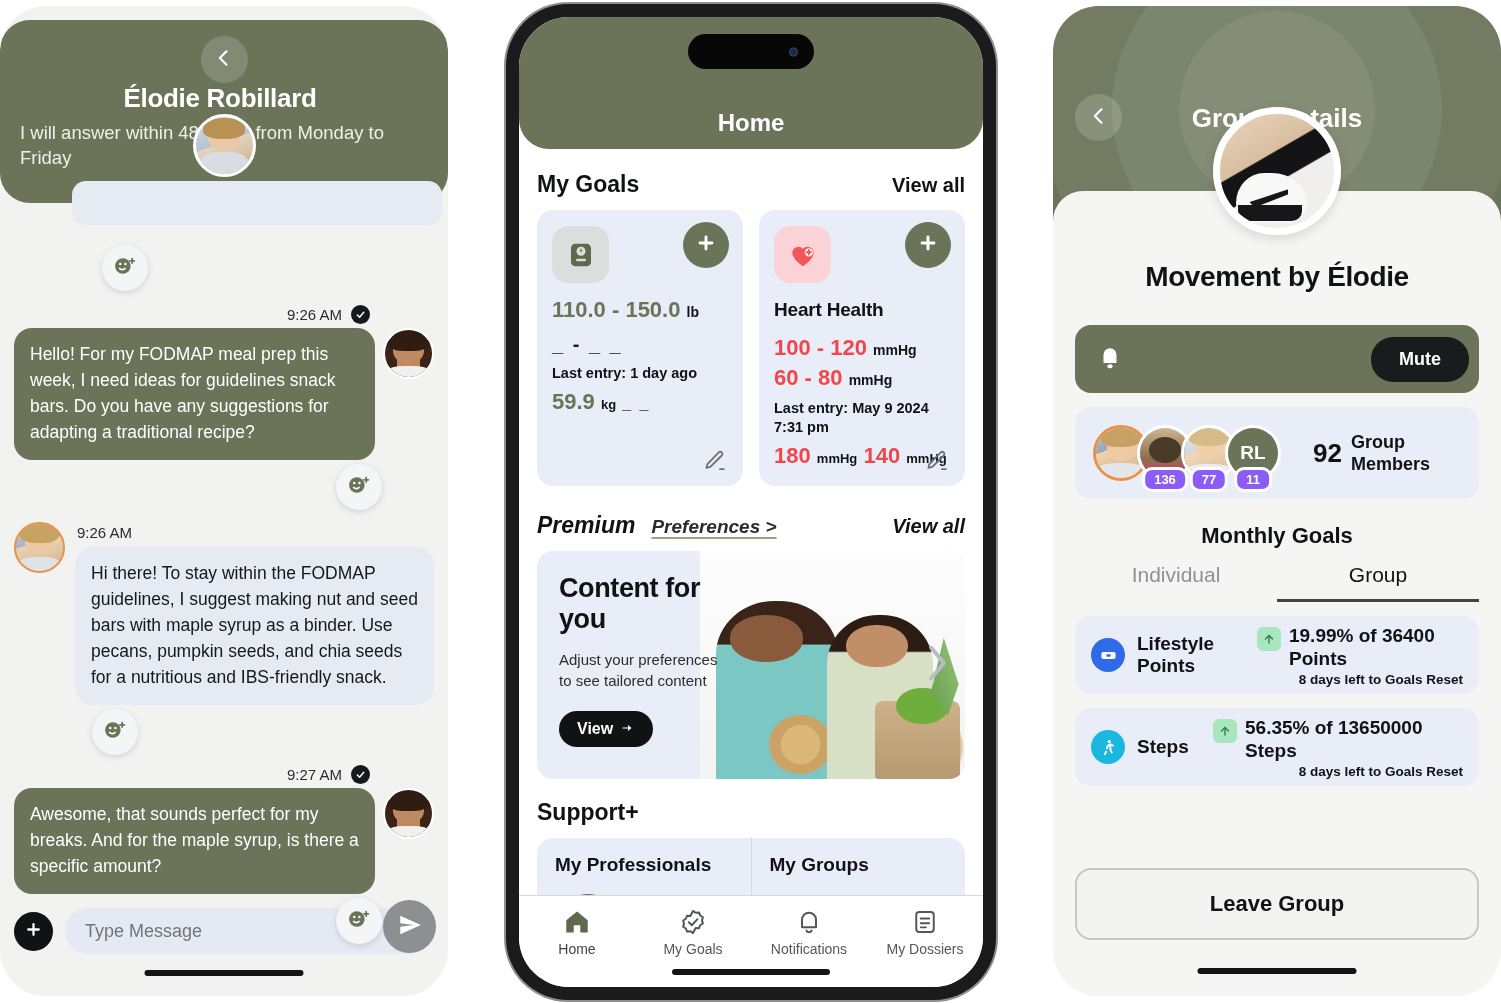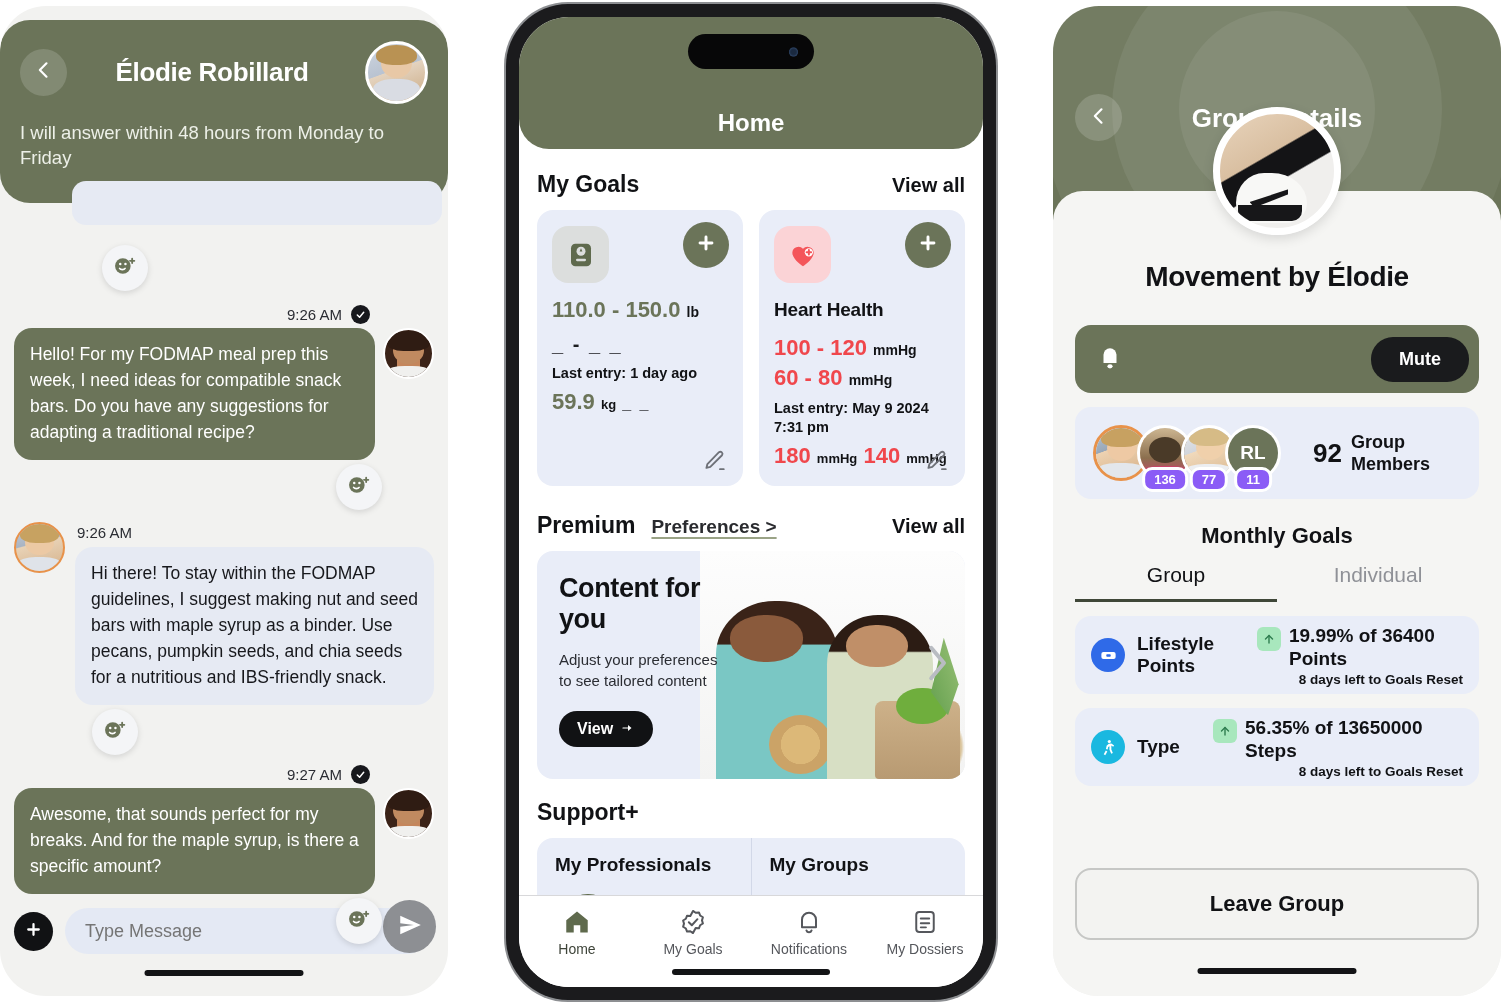--- a/index.html
+++ b/index.html
@@ -21,21 +21,21 @@
     overflow: hidden;
   }
   .chat-header {
     background: #6b7459;
     border-radius: 30px;
     margin: 14px 0 0 0;
     padding: 16px 20px 22px 20px;
     position: relative;
     height: 183px;
   }
-  .hdr-row { display: flex; align-items: center; height: 72px; }
+  .hdr-row { display: flex; align-items: center; height: 72px; flex-direction: column; }
   .back-btn {
     width: 47px; height: 47px; border-radius: 50%;
     background: rgba(255,255,255,0.16);
     display: flex; align-items: center; justify-content: center;
     flex: 0 0 auto;
   }
   .back-btn svg { width: 20px; height: 20px; }
   .chat-title {
     flex: 1; text-align: center;
     color: #ffffff; font-size: 26px; font-weight: 700;
@@ -460,21 +460,21 @@
         <div class="meta-row" style="margin-right:64px;">
           <span class="meta-time">9:26 AM</span>
           <span class="tick">
             <svg viewBox="0 0 24 24" fill="none" stroke="#fff" stroke-width="3.2" stroke-linecap="round" stroke-linejoin="round">
                 <polyline points="5 13 10 18 19 7"></polyline>
               </svg>
           </span>
         </div>
       </div>
       <div class="msg-row msg-right" style="margin-top:4px;align-items:flex-start;gap:8px;">
-        <div class="bubble-out">Hello! For my FODMAP meal prep this week, I need ideas for compatible snack bars. Do you have any suggestions for adapting a traditional recipe?</div>
+        <div class="bubble-out">Hello! For my FODMAP meal prep this week, I need ideas for guidelines snack bars. Do you have any suggestions for adapting a traditional recipe?</div>
         <div class="sm-avatar av-dark">
           <div style="position:absolute;left:16%;top:14%;width:68%;height:58%;background:#c08a60;border-radius:50%;"></div>
           <div style="position:absolute;left:4%;top:2%;width:92%;height:42%;background:#2f1c13;border-radius:50% 50% 38% 38%;"></div>
           <div style="position:absolute;left:6%;bottom:0;width:88%;height:24%;background:#f0f0ee;border-radius:40% 40% 0 0;"></div>
         </div>
       </div>
       <div class="msg-row msg-right" style="margin-top:4px;margin-right:52px;">
         <div class="react-chip">
           <span>
             <svg viewBox="0 0 24 24">
@@ -655,21 +655,21 @@
             </div>
             <span class="pencil">
               <svg viewBox="0 0 24 24" fill="none" stroke="#6e7178" stroke-width="1.7" stroke-linecap="round" stroke-linejoin="round">
                   <path d="M16.6 3.9a2 2 0 0 1 2.8 2.8L8.6 17.5l-3.6.9.9-3.6z"></path>
                   <path d="M17.5 19.5h3.5"></path>
                 </svg>
             </span>
           </div>
         </div>
 
-        <div class="sec-head" style="margin-top:26px;">
+        <div class="sec-head" style="margin-top:26px;font-style:italic;">
           <div class="sec-title">Premium</div>
           <div class="pref-link">Preferences &gt;</div>
           <div class="sec-link">View all</div>
         </div>
 
         <div class="promo">
           <div class="promo-img">
             <div class="person-a">
                 <div class="person-a-face"></div>
               </div>
@@ -825,22 +825,22 @@
         </div>
         <div class="mem-count">
           <div class="mem-num">92</div>
           <div class="mem-lbl">Group Members</div>
         </div>
       </div>
 
       <div class="monthly">Monthly Goals</div>
 
       <div class="tabs2">
+        <div class="tab2 off">Individual</div>
         <div class="tab2 on">Group</div>
-        <div class="tab2 off">Individual</div>
       </div>
 
       <div class="goal-row">
         <div class="gr-icon gr-blue">
           <svg viewBox="0 0 24 24" width="19" height="19" fill="#ffffff">
               <rect x="3" y="7.5" width="18" height="9" rx="2.6"></rect>
               <rect x="9.2" y="10.4" width="5.6" height="3.2" rx="1" fill="#2f6ae8"></rect>
             </svg>
         </div>
         <div class="gr-name">Lifestyle Points</div>
@@ -859,21 +859,21 @@
       </div>
 
       <div class="goal-row">
         <div class="gr-icon gr-cyan">
           <svg viewBox="0 0 24 24" width="19" height="19" fill="#ffffff">
               <circle cx="13" cy="4.4" r="2"></circle>
               <path d="M12.4 7.2 9.6 9.8l-.8 4.2 2.1.5.7-3 1.6-1v4.2l2.3 5.1 2-.9-1.9-4.4V9.6l2.3 1.6 1.2-1.7-3.5-2.6z"></path>
               <path d="M8.6 15.8 6 20.6l1.9 1.1 2.6-4.8z"></path>
             </svg>
         </div>
-        <div class="gr-name">Type</div>
+        <div class="gr-name">Steps</div>
         <div class="gr-right">
           <span class="up-chip">
             <svg viewBox="0 0 24 24" width="14" height="14" fill="none" stroke="#2e7d4f" stroke-width="2.4" stroke-linecap="round" stroke-linejoin="round">
                 <path d="M12 19V6"></path>
                 <polyline points="6 12 12 6 18 12"></polyline>
               </svg>
           </span>
           <div>
             <div class="gr-stat">56.35% of 13650000 Steps</div>
             <div class="gr-sub" style="text-align:right;">8 days left to Goals Reset</div>

